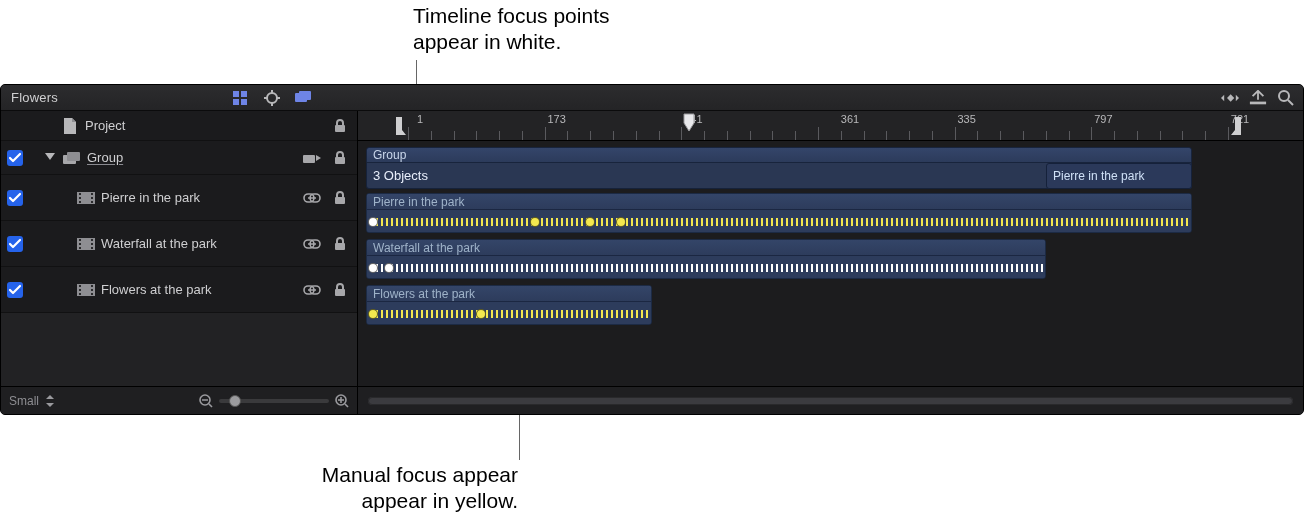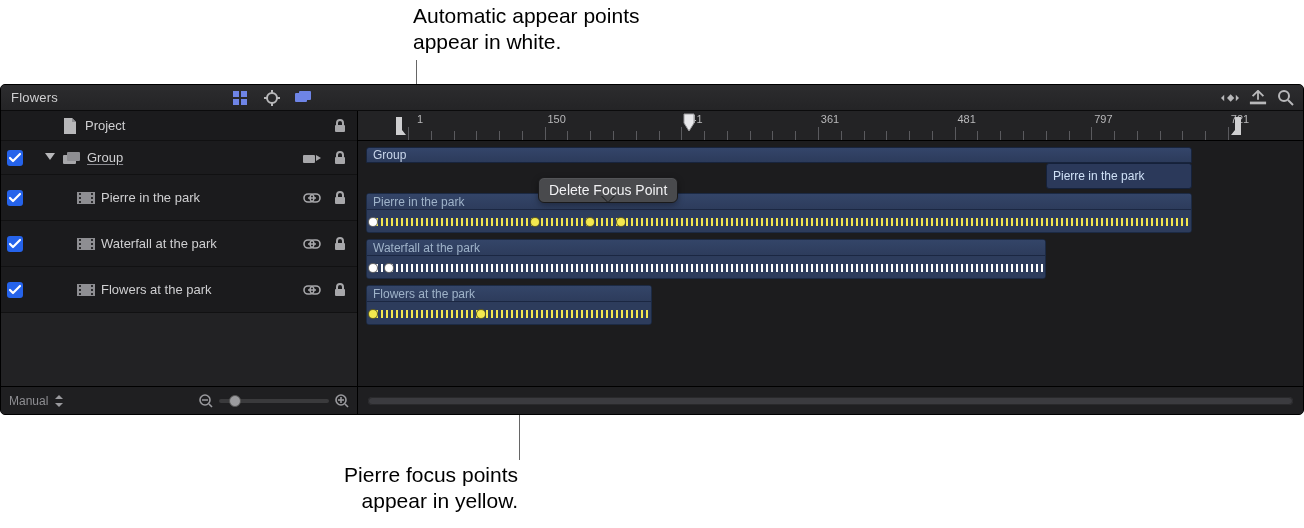--- a/index.html
+++ b/index.html
@@ -313,25 +313,25 @@
     filter:drop-shadow(0 1px 0 var(--popup-border));
   }
 
   
   svg { display:block; }
 </style>
 </head>
 <body>
 <div class="stage">
 
-  <div class="callout" style="left:413px; top:3px; width:310px;">Automatic appear points
+  <div class="callout" style="left:413px; top:3px; width:310px;">Timeline focus points
 appear in white.</div>
   <div class="callout-line" style="left:416px; top:60px; height:232px;"></div>
 
-  <div class="callout right" style="left:218px; top:462px; width:300px;">Pierre focus points
+  <div class="callout right" style="left:218px; top:462px; width:300px;">Manual focus appear
 appear in yellow.</div>
   <div class="callout-line" style="left:519px; top:350px; height:110px;"></div>
 
   <div class="app">
 
     <div class="header">
       <div class="left">
         <span class="title">Flowers</span>
       </div>
       <div class="right" style="position:absolute; left:230px; display:flex; gap:14px;">
@@ -560,21 +560,21 @@
                     <path d="M3 6 V4 a3 3 0 0 1 6 0 V6" fill="none" stroke="#a7a7aa" stroke-width="2"></path>
                   </svg>
               </span>
             </span>
           </div>
 
         </div>
 
         <div class="sidebar-footer">
           <div class="size-select">
-            <span>Manual</span>
+            <span>Small</span>
             <span class="caret">
               <svg width="10" height="12" viewBox="0 0 10 12">
                   <polygon points="5,0 9,4 1,4" fill="#9a9a9e"></polygon>
                   <polygon points="1,8 9,8 5,12" fill="#9a9a9e"></polygon>
                 </svg>
             </span>
           </div>
           <div class="zoom">
             <span>
               <svg width="14" height="14" viewBox="0 0 14 14">
@@ -597,27 +597,27 @@
           </div>
         </div>
       </div>
 
       <div class="timeline" style="position:relative;">
         <div class="ruler">
           <div class="ticks" id="ruler-ticks">
               <div class="tick major" style="left: 50px;"></div>
               <div class="ruler-label" style="left: 62px;">1</div>
               <div class="tick major" style="left: 186.667px;"></div>
-              <div class="ruler-label" style="left: 198.667px;">150</div>
+              <div class="ruler-label" style="left: 198.667px;">173</div>
               <div class="tick major" style="left: 323.333px;"></div>
               <div class="ruler-label" style="left: 335.333px;">241</div>
               <div class="tick major" style="left: 460px;"></div>
-              <div class="ruler-label" style="left: 472px;">361</div>
+              <div class="ruler-label" style="left: 492px;">361</div>
               <div class="tick major" style="left: 596.667px;"></div>
-              <div class="ruler-label" style="left: 608.667px;">481</div>
+              <div class="ruler-label" style="left: 608.667px;">335</div>
               <div class="tick major" style="left: 733.333px;"></div>
               <div class="ruler-label" style="left: 745.333px;">797</div>
               <div class="tick major" style="left: 870px;"></div>
               <div class="ruler-label" style="left: 882px;">721</div>
               <div class="tick" style="left: 72.7778px;"></div>
               <div class="tick" style="left: 95.5556px;"></div>
               <div class="tick" style="left: 118.333px;"></div>
               <div class="tick" style="left: 141.111px;"></div>
               <div class="tick" style="left: 163.889px;"></div>
               <div class="tick" style="left: 209.444px;"></div>
@@ -664,20 +664,23 @@
         </div>
 
         <div class="playhead-line" id="playhead-line" style="left: 331.333px;"></div>
 
         <div class="tracks">
           <div class="track-stack">
 
             <div class="group-header" style="top:6px; width:826px;">
               <div class="g-bar" style="width:826px;">
                 <span>Group</span>
+              </div>
+              <div class="g-sub" style="width:826px;">
+                <span>3 Objects</span>
               </div>
               <div class="g-inset" style="left:680px; width:146px;">
                 <span>Pierre in the park</span>
               </div>
             </div>
 
             <div class="clip" id="clip-0" style="top:52px; left:8px; width:826px;">
               <div class="clip-label">
                   <span>Pierre in the park</span>
                 </div>
@@ -1063,23 +1066,20 @@
                     <span class="dash" style="left: 264px;"></span>
                     <span class="dash" style="left: 269px;"></span>
                     <span class="dash" style="left: 274px;"></span>
                     <span class="dash" style="left: 279px;"></span>
                   </div>
                 <span class="marker yellow" style="left:6px;   top:12px;"></span>
                 <span class="marker yellow" style="left:114px; top:12px;"></span>
               </div>
             </div>
 
-            <div class="popup" style="top:36px; left:180px;">
-              <span>Delete Focus Point</span>
-            </div>
 
           </div>
         </div>
 
         <div class="timeline-footer">
           <div class="hscroll">
             <div class="bar">
                 <div class="thumb"></div>
               </div>
           </div>

